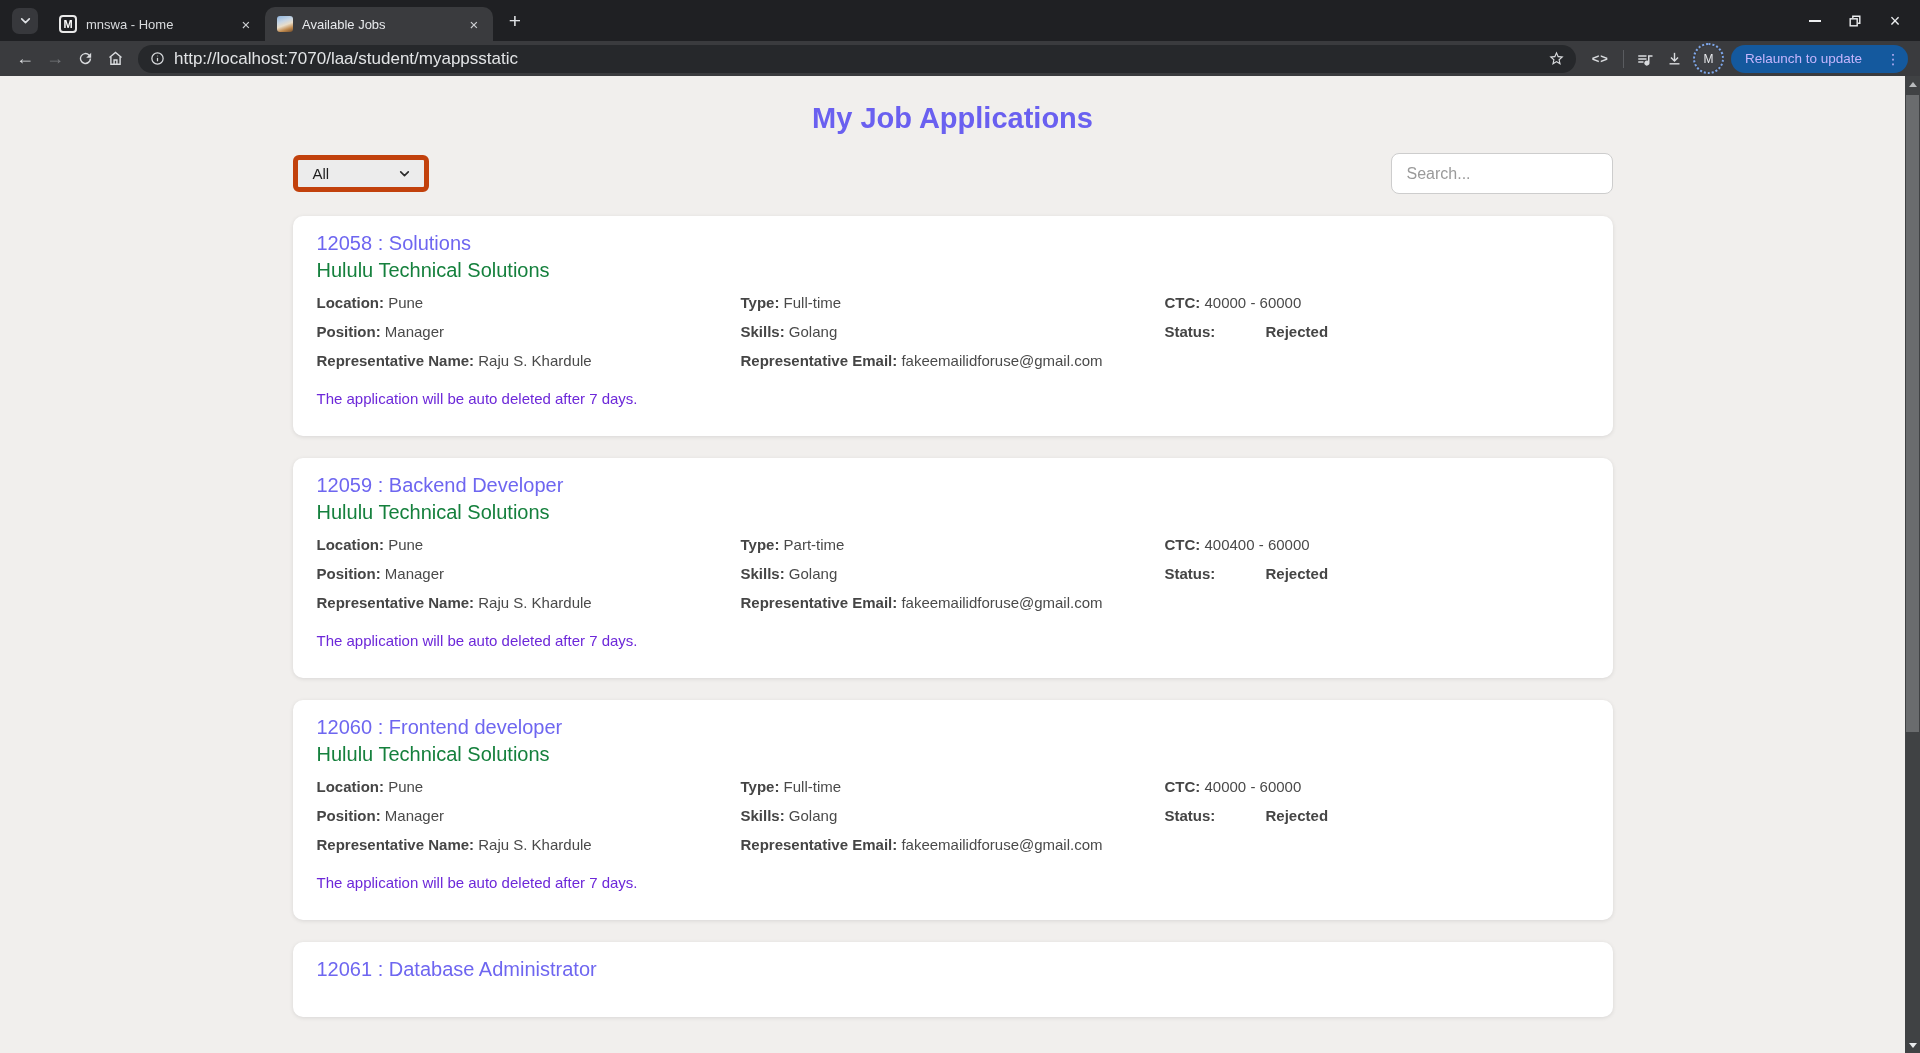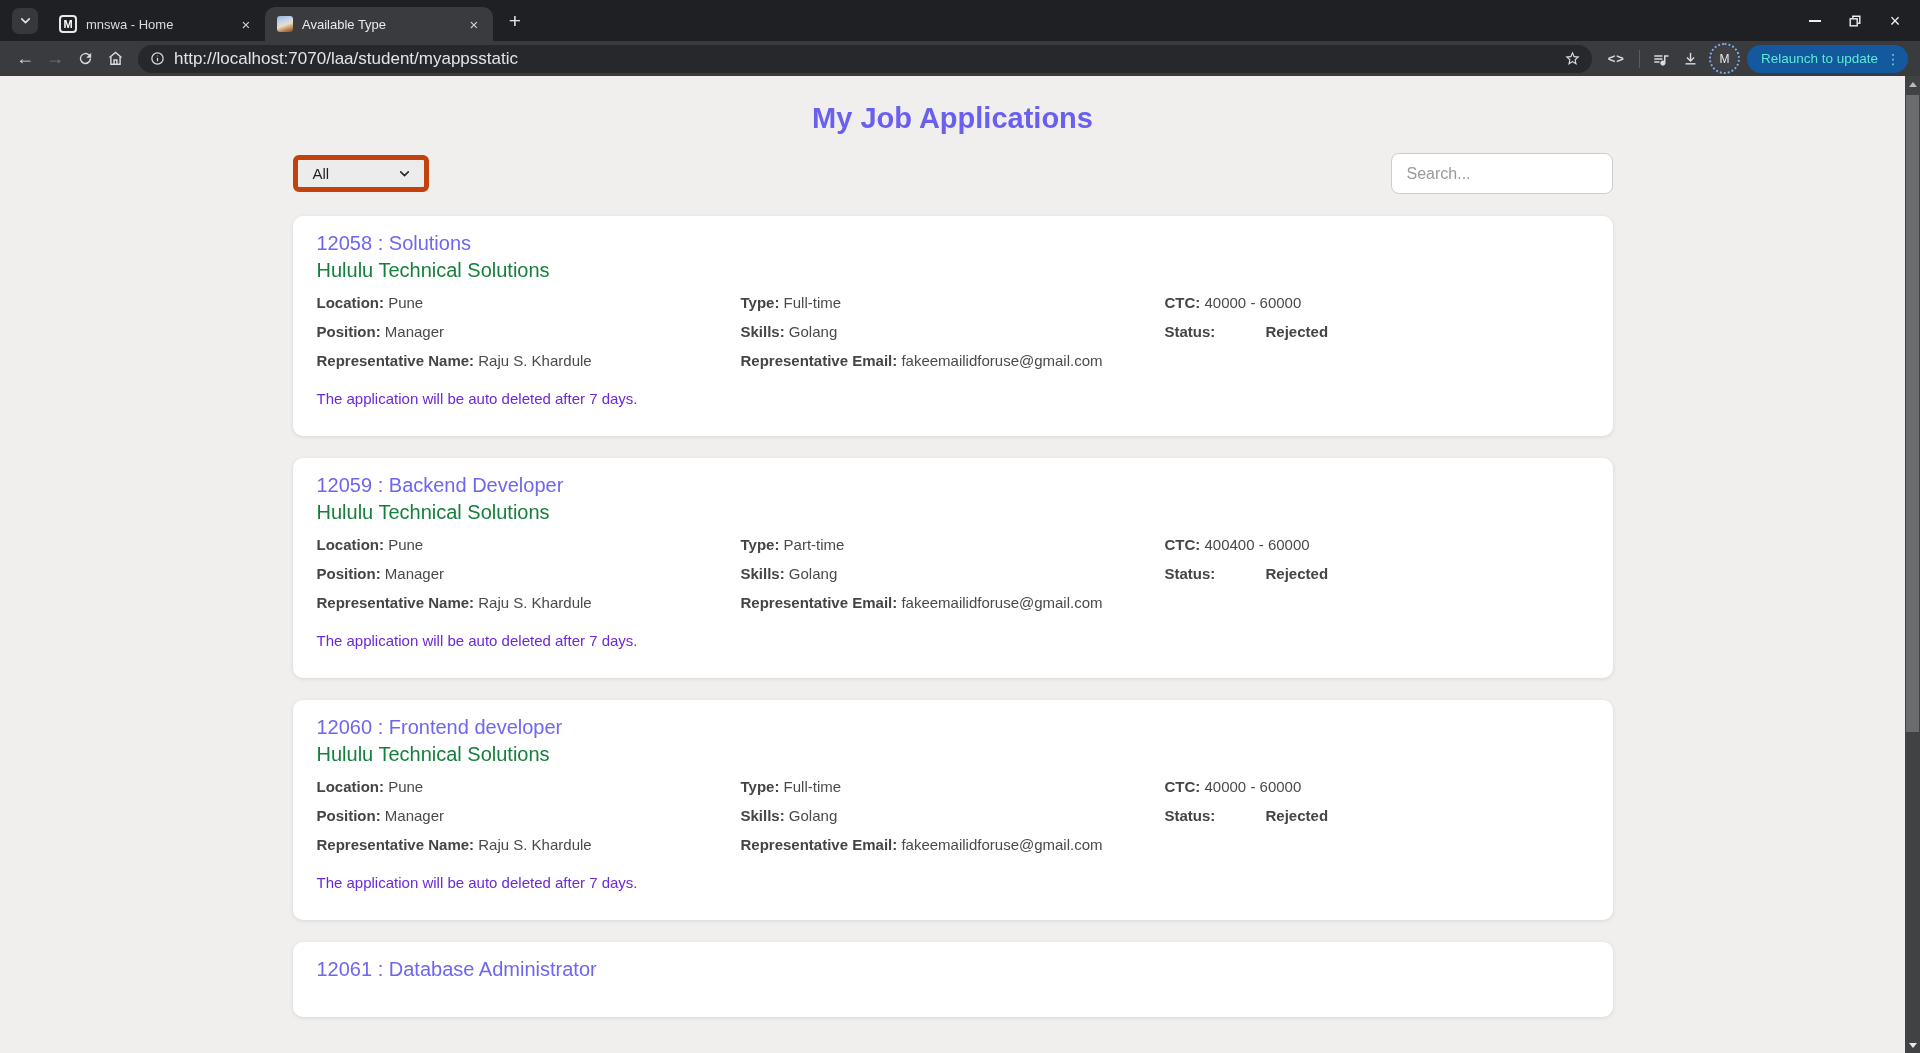--- a/index.html
+++ b/index.html
@@ -28,21 +28,21 @@
   .nav-btn { width: 30px; height: 28px; display: flex; align-items: center; justify-content: center; color: #d9dbde; font-size: 18px; flex: none; }
   .nav-btn.disabled { color: #75777b; }
   .icon-svg { display: block; }
   .omnibox { flex: 1; height: 28px; background: #26282b; border-radius: 14px; margin: 0 8px; display: flex; align-items: center; padding: 0 6px 0 12px; min-width: 0; }
   .url-text { font-size: 17px; color: #e2e4e6; margin-left: 9px; white-space: nowrap; overflow: hidden; flex: 1; }
   .star-btn { width: 26px; height: 26px; display: flex; align-items: center; justify-content: center; color: #d9dbde; flex: none; }
   .ext-code { color: #d9dbde; font-size: 13px; font-weight: bold; letter-spacing: 1px; padding: 0 8px; flex: none; }
   .toolbar-sep { width: 1px; height: 18px; background: #5a5c60; margin: 0 6px; flex: none; }
   .toolbar-ic { width: 30px; height: 28px; display: flex; align-items: center; justify-content: center; color: #d9dbde; flex: none; }
   .avatar { width: 25px; height: 25px; border-radius: 50%; background: #3f4145; outline: 2px dotted #7ea6e8; outline-offset: 1px; color: #e8eaed; font-size: 12px; display: flex; align-items: center; justify-content: center; margin: 0 10px 0 6px; flex: none; }
-  .relaunch-btn { height: 28px; border-radius: 14px; background: #14599e; color: #5eead4; display: flex; align-items: center; padding: 0 8px 0 14px; font-size: 13.5px; gap: 8px; flex: none; margin-right: 2px; }
+  .relaunch-btn { height: 28px; border-radius: 14px; background: #14599e; color: #c4b5fd; display: flex; align-items: center; padding: 0 8px 0 14px; font-size: 13.5px; gap: 24px; flex: none; margin-right: 2px; }
   .kebab { font-size: 14px; letter-spacing: 0; }
 
   
   .page { position: relative; height: 978px; background: #f1efed; padding-right: 15px; overflow: hidden; }
   .scrollbar { position: absolute; top: 0; right: 0; width: 15px; height: 100%; background: #404244; z-index: 5; }
   .sb-arrow { position: absolute; left: 0; width: 15px; height: 17px; display: flex; align-items: center; justify-content: center; }
   .sb-arrow.up { top: 0; }
   .sb-arrow.down { bottom: 0; }
   .tri-up { width: 0; height: 0; border-left: 4px solid transparent; border-right: 4px solid transparent; border-bottom: 5px solid #b9bbbd; }
   .tri-down { width: 0; height: 0; border-left: 4px solid transparent; border-right: 4px solid transparent; border-top: 5px solid #e8eaec; }
@@ -76,21 +76,21 @@
   </div>
 
   <div class="tab inactive">
     <div class="favicon-m">M</div>
     <div class="tab-title">mnswa - Home</div>
     <div class="tab-close">×</div>
   </div>
 
   <div class="tab active">
     <div class="favicon-img"></div>
-    <div class="tab-title">Available Type</div>
+    <div class="tab-title">Available Jobs</div>
     <div class="tab-close">×</div>
   </div>
 
   <div class="new-tab-btn">+</div>
   <div class="strip-spacer"></div>
 
   <div class="win-controls">
     <div class="win-btn">
         <div class="minimize-bar"></div>
       </div>

